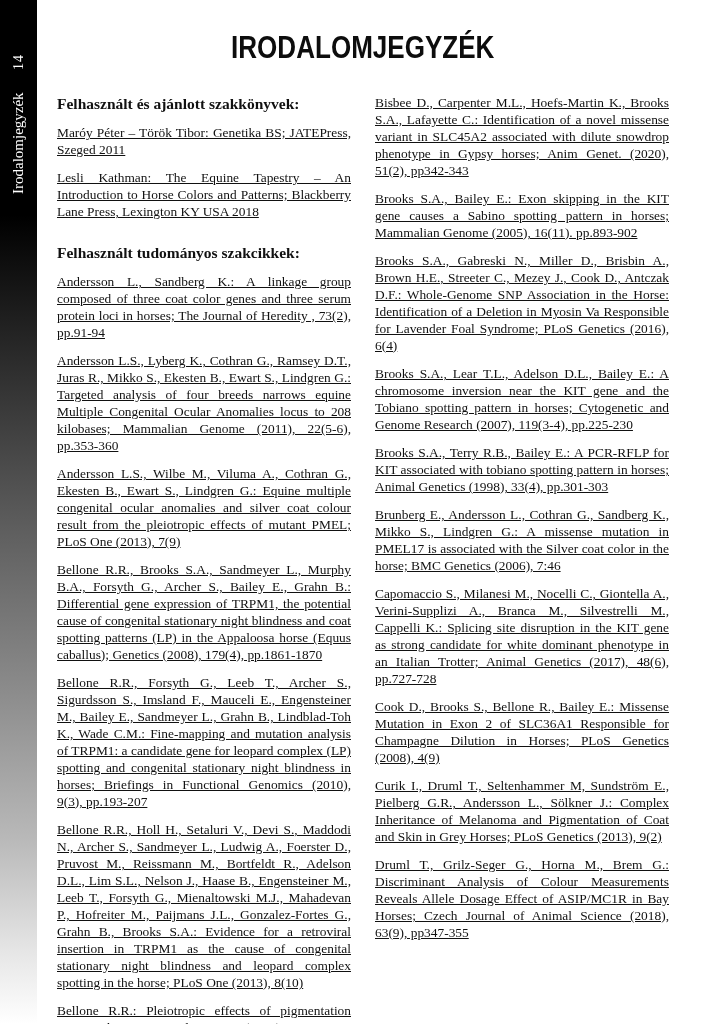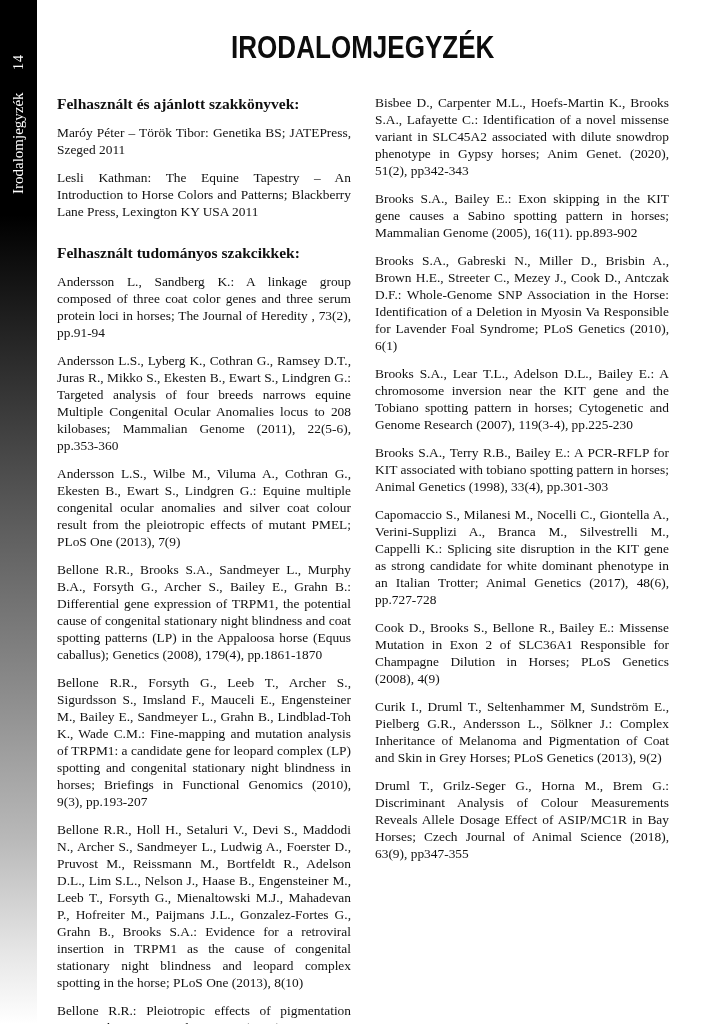--- a/index.html
+++ b/index.html
@@ -75,56 +75,58 @@
     margin: 0 0 11px 0;
     line-height: 19px;
   }
   .sec-heading.second { margin-top: 23px; }
 
   .ref {
     font-size: 13.4px;
     line-height: 17px;
     text-align: justify;
     margin: 0 0 11px 0;
+    text-decoration: underline;
   }
   .ref:last-child { margin-bottom: 0; }
 </style>
 </head>
 <body>
 
 <div class="sidebar"></div>
 <div class="sidebar-vert page-num">14</div>
 <div class="sidebar-vert chapter-label">Irodalomjegyzék</div>
 
 <div class="content">
   <div class="title-wrap">
     <span class="doc-title">IRODALOMJEGYZÉK</span>
   </div>
 
   <div class="cols">
     <div class="col">
       <div class="sec-heading">Felhasznált és ajánlott szakkönyvek:</div>
       <p class="ref">Maróy Péter – Török Tibor: Genetika BS; JATEPress, Szeged 2011</p>
-      <p class="ref">Lesli Kathman: The Equine Tapestry – An Introduction to Horse Colors and Patterns; Blackberry Lane Press, Lexington KY USA 2011</p>
+      <p class="ref">Lesli Kathman: The Equine Tapestry – An Introduction to Horse Colors and Patterns; Blackberry Lane Press, Lexington KY USA 2018</p>
 
       <div class="sec-heading second">Felhasznált tudományos szakcikkek:</div>
       <p class="ref">Andersson L., Sandberg K.: A linkage group composed of three coat color genes and three serum protein loci in horses; The Journal of Heredity , 73(2), pp.91-94</p>
       <p class="ref">Andersson L.S., Lyberg K., Cothran G., Ramsey D.T., Juras R., Mikko S., Ekesten B., Ewart S., Lindgren G.: Targeted analysis of four breeds narrows equine Multiple Congenital Ocular Anomalies locus to 208 kilobases; Mammalian Genome (2011), 22(5-6), pp.353-360</p>
       <p class="ref">Andersson L.S., Wilbe M., Viluma A., Cothran G., Ekesten B., Ewart S., Lindgren G.: Equine multiple congenital ocular anomalies and silver coat colour result from the pleiotropic effects of mutant PMEL; PLoS One (2013), 7(9)</p>
       <p class="ref">Bellone R.R., Brooks S.A., Sandmeyer L., Murphy B.A., Forsyth G., Archer S., Bailey E., Grahn B.: Differential gene expression of TRPM1, the potential cause of congenital stationary night blindness and coat spotting patterns (LP) in the Appaloosa horse (Equus caballus); Genetics (2008), 179(4), pp.1861-1870</p>
       <p class="ref">Bellone R.R., Forsyth G., Leeb T., Archer S., Sigurdsson S., Imsland F., Mauceli E., Engensteiner M., Bailey E., Sandmeyer L., Grahn B., Lindblad-Toh K., Wade C.M.: Fine-mapping and mutation analysis of TRPM1: a candidate gene for leopard complex (LP) spotting and congenital stationary night blindness in horses; Briefings in Functional Genomics (2010), 9(3), pp.193-207</p>
       <p class="ref">Bellone R.R., Holl H., Setaluri V., Devi S., Maddodi N., Archer S., Sandmeyer L., Ludwig A., Foerster D., Pruvost M., Reissmann M., Bortfeldt R., Adelson D.L., Lim S.L., Nelson J., Haase B., Engensteiner M., Leeb T., Forsyth G., Mienaltowski M.J., Mahadevan P., Hofreiter M., Paijmans J.L., Gonzalez-Fortes G., Grahn B., Brooks S.A.: Evidence for a retroviral insertion in TRPM1 as the cause of congenital stationary night blindness and leopard complex spotting in the horse; PLoS One (2013), 8(10)</p>
       <p class="ref">Bellone R.R.: Pleiotropic effects of pigmentation genes in horses; Animal Genetics (2010), 41, pp.100-100</p>
     </div>
 
     <div class="col">
       <p class="ref">Bisbee D., Carpenter M.L., Hoefs-Martin K., Brooks S.A., Lafayette C.: Identification of a novel missense variant in SLC45A2 associated with dilute snowdrop phenotype in Gypsy horses; Anim Genet. (2020), 51(2), pp342-343</p>
       <p class="ref">Brooks S.A., Bailey E.: Exon skipping in the KIT gene causes a Sabino spotting pattern in horses; Mammalian Genome (2005), 16(11). pp.893-902</p>
-      <p class="ref">Brooks S.A., Gabreski N., Miller D., Brisbin A., Brown H.E., Streeter C., Mezey J., Cook D., Antczak D.F.: Whole-Genome SNP Association in the Horse: Identification of a Deletion in Myosin Va Responsible for Lavender Foal Syndrome; PLoS Genetics (2010), 6(1)</p>
+      <p class="ref">Brooks S.A., Gabreski N., Miller D., Brisbin A., Brown H.E., Streeter C., Mezey J., Cook D., Antczak D.F.: Whole-Genome SNP Association in the Horse: Identification of a Deletion in Myosin Va Responsible for Lavender Foal Syndrome; PLoS Genetics (2016), 6(4)</p>
       <p class="ref">Brooks S.A., Lear T.L., Adelson D.L., Bailey E.: A chromosome inversion near the KIT gene and the Tobiano spotting pattern in horses; Cytogenetic and Genome Research (2007),  119(3-4), pp.225-230</p>
       <p class="ref">Brooks S.A., Terry R.B., Bailey E.: A PCR-RFLP for KIT associated with tobiano spotting pattern in horses; Animal Genetics (1998), 33(4), pp.301-303</p>
+      <p class="ref">Brunberg E., Andersson L., Cothran G., Sandberg K., Mikko S., Lindgren G.: A missense mutation in PMEL17 is associated with the Silver coat color in the horse; BMC Genetics (2006), 7:46</p>
       <p class="ref">Capomaccio S., Milanesi M., Nocelli C., Giontella A., Verini-Supplizi A., Branca M., Silvestrelli M., Cappelli K.: Splicing site disruption in the KIT gene as strong candidate for white dominant phenotype in an Italian Trotter; Animal Genetics (2017), 48(6), pp.727-728</p>
       <p class="ref">Cook D., Brooks S., Bellone R., Bailey E.: Missense Mutation in Exon 2 of SLC36A1 Responsible for Champagne Dilution in Horses; PLoS Genetics (2008), 4(9)</p>
       <p class="ref">Curik I., Druml T., Seltenhammer M, Sundström E., Pielberg G.R., Andersson L., Sölkner J.: Complex Inheritance of Melanoma and Pigmentation of Coat and Skin in Grey Horses; PLoS Genetics (2013), 9(2)</p>
       <p class="ref">Druml T., Grilz-Seger G., Horna M., Brem G.: Discriminant Analysis of Colour Measurements Reveals Allele Dosage Effect of ASIP/MC1R in Bay Horses; Czech Journal of Animal Science (2018), 63(9), pp347-355</p>
     </div>
   </div>
 </div>
 
 </body></html>

